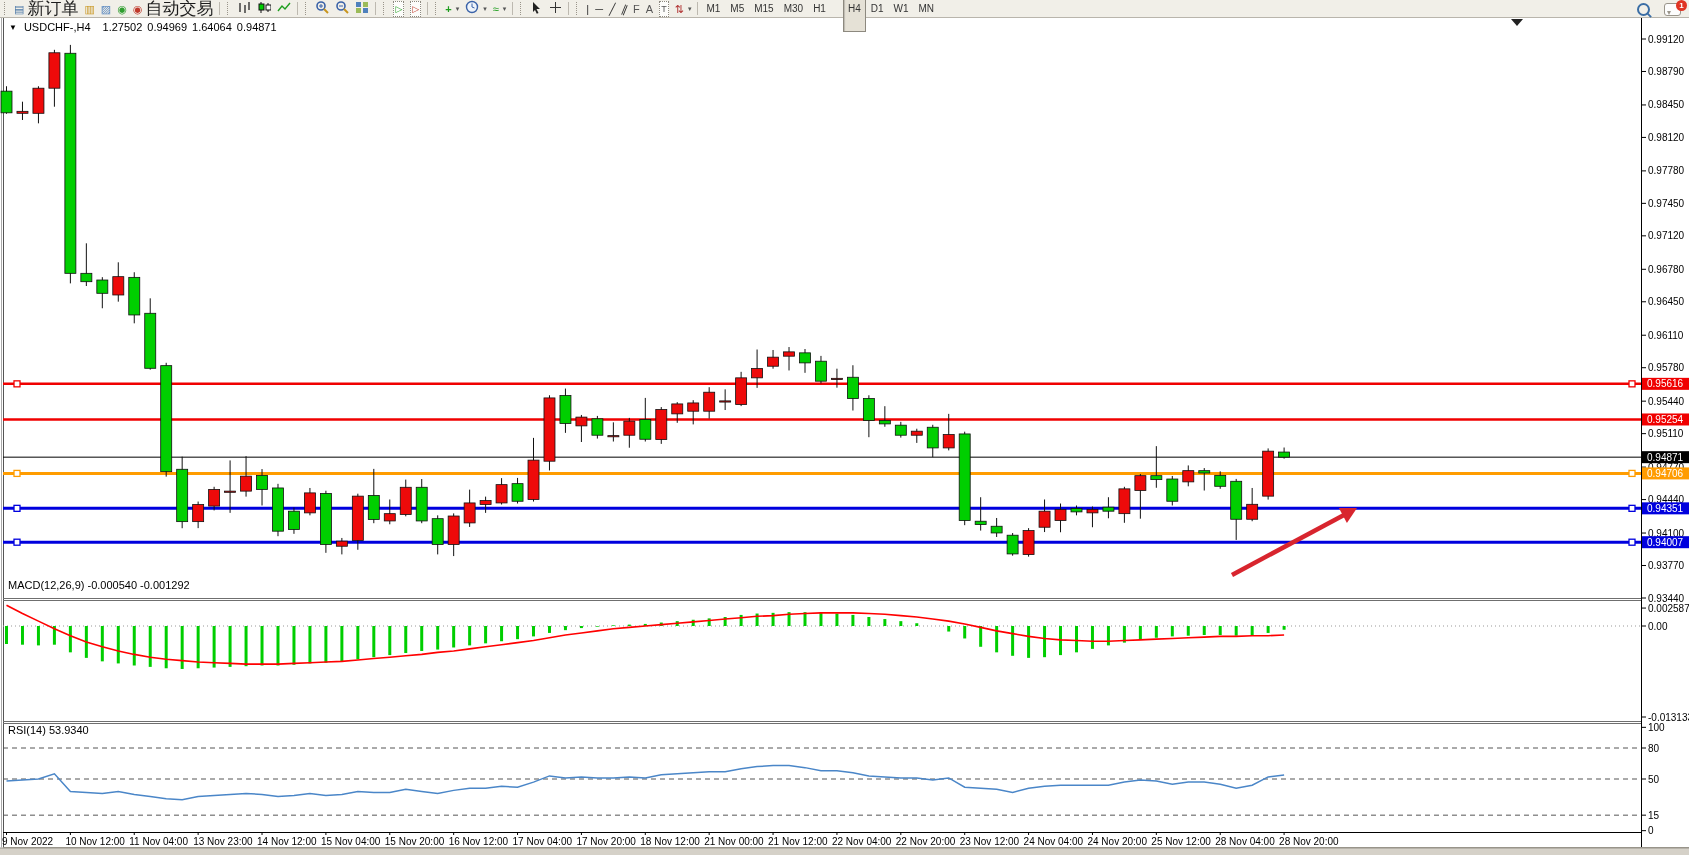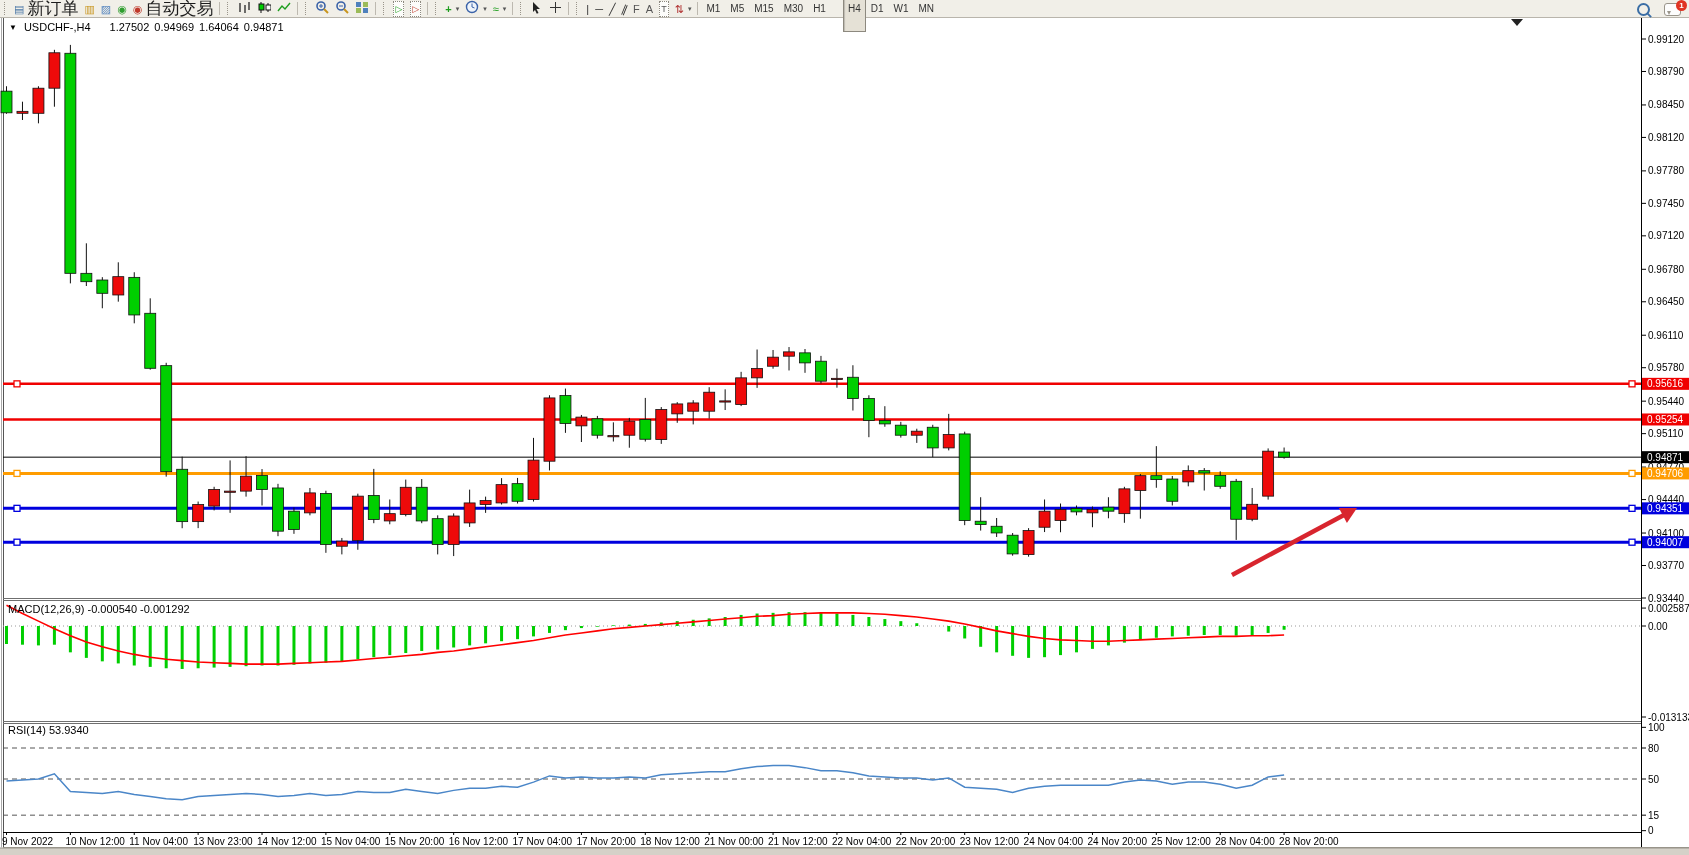--- a/index.html
+++ b/index.html
@@ -16,21 +16,21 @@
   .tf{padding:16px 4px;font-size:10px;color:#333;border:1px solid transparent;cursor:pointer;line-height:13px;}
   .tf.active{border:1px solid #8d897f;background:#e5e1d6;box-shadow:inset 1px 1px 1px rgba(0,0,0,.18);margin-left:12px;}
   .right-icons{position:absolute;right:8px;top:2px;display:flex;gap:14px;align-items:center;height:14px;z-index:7;}
   .mag{width:9px;height:9px;border:2px solid #3b6ea5;border-radius:50%;position:relative;display:inline-block;}
   .mag::after{content:'';position:absolute;width:6px;height:2px;background:#3b6ea5;transform:rotate(45deg);right:-4px;bottom:-2px;}
   .bubble{width:15px;height:11px;border:1px solid #9a958b;border-radius:3px;background:#fdfdfd;position:relative;display:inline-block;}
   .bubble::after{content:'';position:absolute;left:2px;bottom:-4px;border:4px solid transparent;border-top-color:#9a958b;border-left-width:2px;border-right-width:2px;}
   .nbadge{position:absolute;top:-4px;right:-7px;background:#e03423;color:#fff;border-radius:50%;min-width:11px;height:11px;font-size:8px;line-height:11px;text-align:center;font-weight:bold;}
   .title-row{position:absolute;left:9px;top:21px;z-index:5;font-size:11px;color:#000;display:flex;align-items:center;gap:5px;}
   .title-row .tri{font-size:8px;color:#000;margin-right:2px;cursor:pointer;}
-  .title-row .sym{margin-right:14px;}
+  .title-row .sym{margin-right:7px;}
   .ind-label{position:absolute;z-index:5;font-size:11px;color:#000;}
   #chart{position:absolute;left:0;top:0;z-index:1;}
   svg text{font-family:"Liberation Sans",sans-serif;}
 </style>
 </head>
 <body>
 
 <svg id="chart" width="1689" height="855">
     <rect x="0" y="848" width="1689" height="7" fill="#d5d1c8"></rect>
     <line x1="0" y1="848" x2="1689" y2="848" stroke="#98948a" stroke-width="1"></line>
@@ -573,14 +573,14 @@
 
 <div class="title-row">
   <span class="tri">▼</span>
   <span class="sym">USDCHF-,H4</span>
   <span>1.27502</span>
   <span>0.94969</span>
   <span>1.64064</span>
   <span>0.94871</span>
 </div>
 
-<div class="ind-label" style="left:8px;top:603px">MACD(12,26,9) -0.000540 -0.001292</div>
+<div class="ind-label" style="left:8px;top:579px">MACD(12,26,9) -0.000540 -0.001292</div>
 <div class="ind-label" style="left:8px;top:724px">RSI(14) 53.9340</div>
 
 </body></html>

